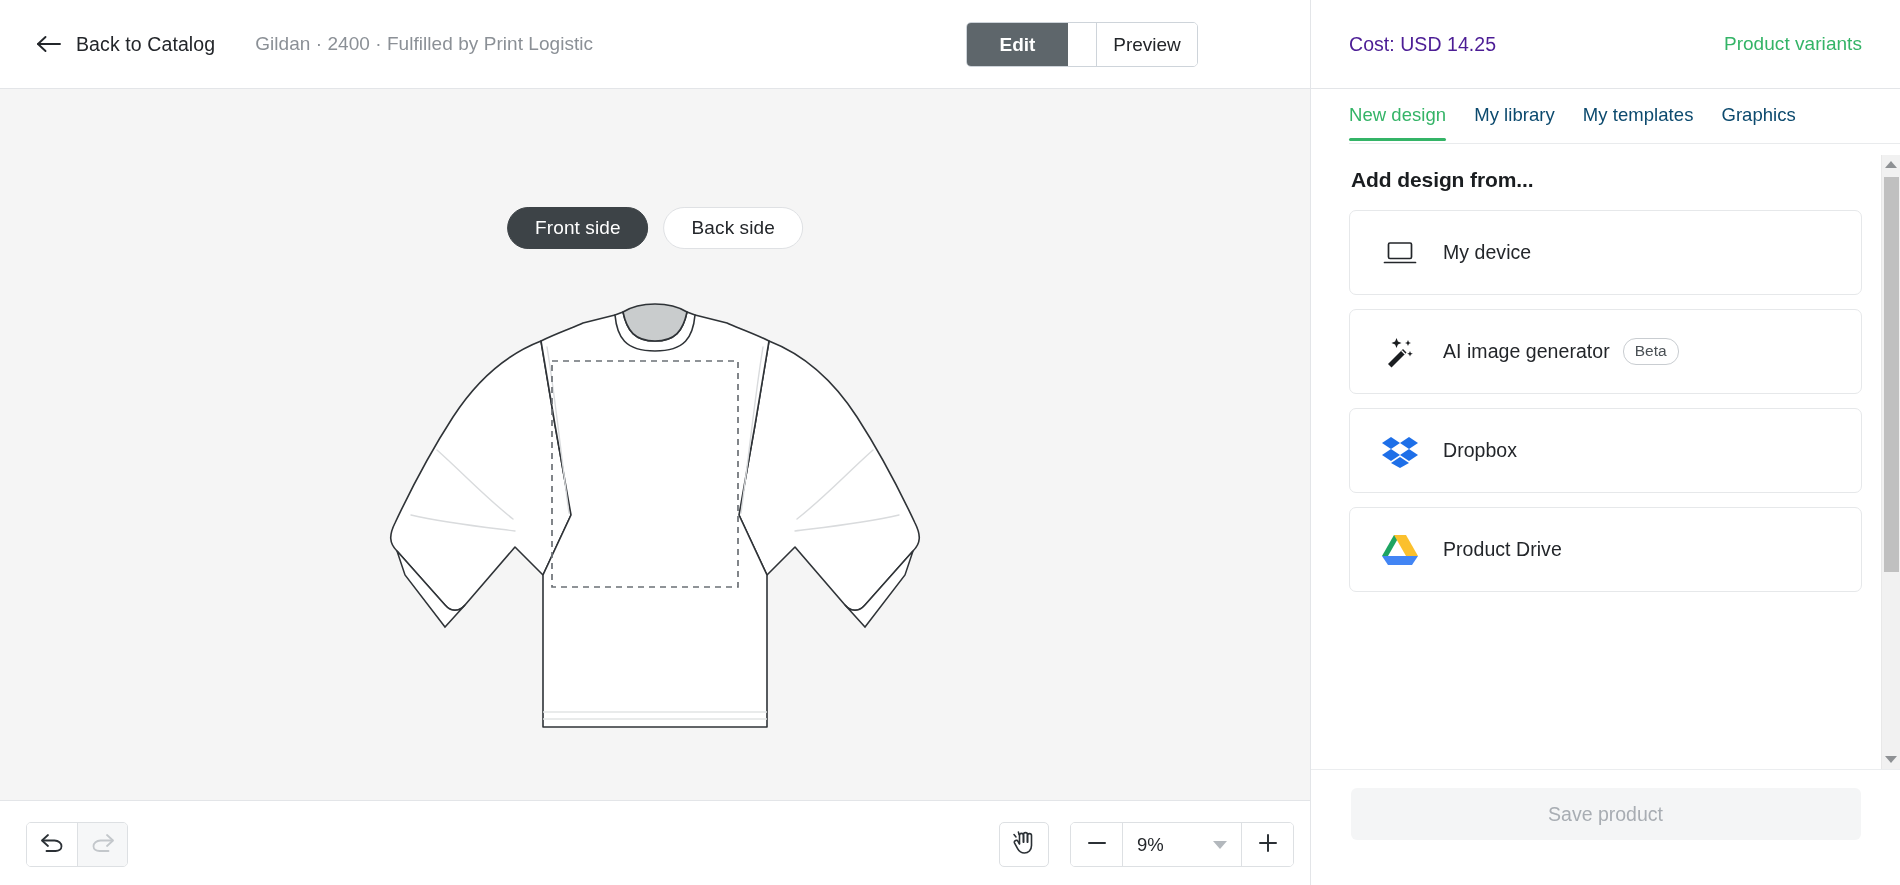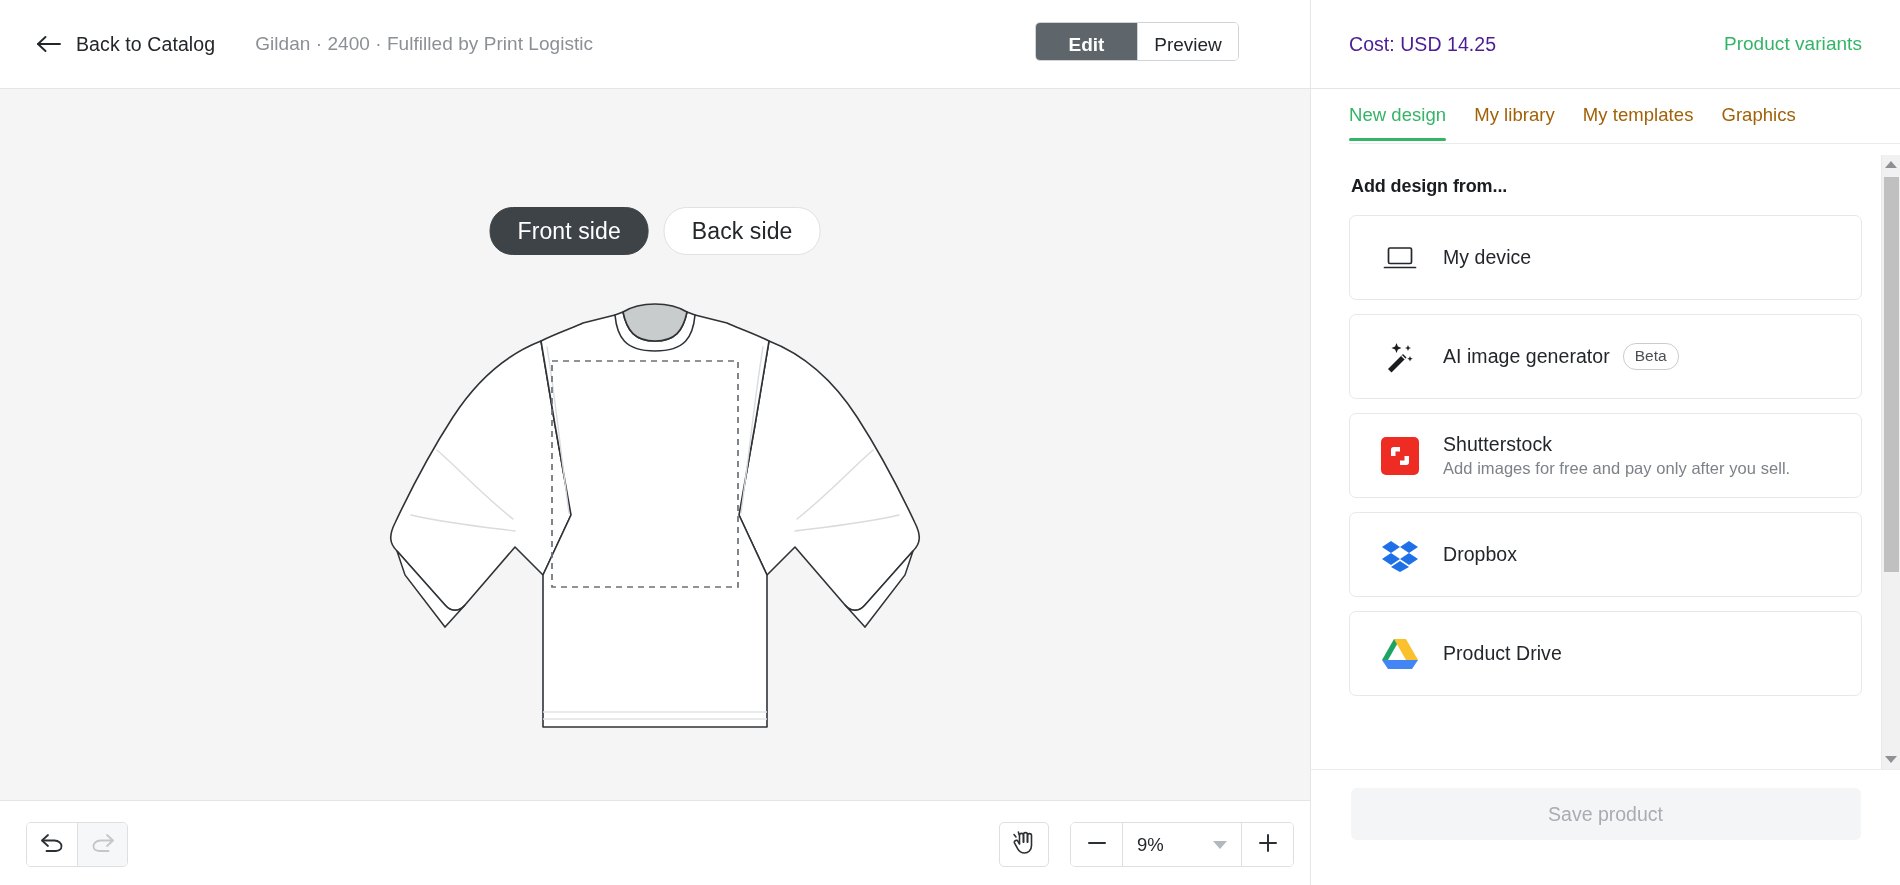--- a/index.html
+++ b/index.html
@@ -35,46 +35,46 @@
     margin-left: 8px;
   }
   .back-arrow { width: 26px; height: 22px; display: block; }
   .back-label { font-size: 19.5px; color: #23262a; letter-spacing: .1px; }
 
   .title-block { margin-left: 36px; display: flex; flex-direction: column; gap: 3px; }
   .prod-title { font-size: 21.5px; font-weight: 700; color: #1a1d20; letter-spacing: -.1px; }
   .prod-sub { font-size: 19px; color: #8b9096; letter-spacing: .05px; }
 
   .mode-toggle {
-    position: absolute; left: 1035px; top: 22px;
+    position: absolute; left: 966px; top: 22px;
     display: flex; border: 1px solid #ced4da; border-radius: 5px;
-    overflow: hidden; height: 39px;
+    overflow: hidden; height: 45px; gap: 28px;
   }
   .mode-btn {
     width: 101px; height: 43px;
     display: flex; align-items: center; justify-content: center;
     font-size: 19px; cursor: pointer; background: #ffffff; color: #23262a;
     border: none; font-family: inherit;
   }
   .mode-btn.active { background: #5e666b; color: #ffffff; font-weight: 600; }
   .mode-btn + .mode-btn { border-left: 1px solid #ced4da; }
 
   
   .canvas-area {
     flex: 1; position: relative; background: #f5f5f5; overflow: hidden;
   }
   .side-toggle {
     position: absolute; left: 50%; transform: translateX(-50%);
     top: 118px; display: flex; gap: 15px;
   }
   .side-btn {
-    height: 48px; padding: 0 27px;
+    height: 42px; padding: 0 27px;
     border-radius: 23px; border: 1px solid #dfe1e4;
     background: #ffffff; color: #23262a;
-    font-size: 23px; font-family: inherit; cursor: pointer;
+    font-size: 19px; font-family: inherit; cursor: pointer;
     display: flex; align-items: center; justify-content: center;
     letter-spacing: .1px;
   }
   .side-btn.active { background: #3d4347; color: #ffffff; border-color: #3d4347; font-weight: 500; }
 
   .mockup-wrap {
     position: absolute; left: 50%; top: 186px;
     transform: translateX(-50%);
     width: 560px; height: 480px;
   }
@@ -136,42 +136,42 @@
     padding: 0 38px 0 38px;
   }
   .cost-text { font-size: 19.5px; color: #4c1d95; font-weight: 500; letter-spacing: .05px; }
   .variants-link { font-size: 19px; color: #34b467; cursor: pointer; letter-spacing: .05px; }
 
   .tabs-row {
     flex: 0 0 55px; display: flex; align-items: flex-start; gap: 0;
     padding: 15px 0 0 38px; position: relative;
   }
   .tab {
-    font-size: 18.5px; color: #a16207; cursor: pointer;
+    font-size: 18.5px; color: #0c4a6e; cursor: pointer;
     padding: 0 14px 15px 14px; position: relative; letter-spacing: .05px;
     background: none; border: none; font-family: inherit;
   }
   .tab:first-child { padding-left: 0; }
   .tab.active { color: #34b467; text-align: right; }
   .tab.active::after {
     content: ""; position: absolute; left: 0; right: 14px; bottom: 0;
     height: 3px; background: #34b467; border-radius: 2px;
   }
   .tabs-underline {
     position: absolute; left: 38px; right: 0; bottom: 0;
     height: 1px; background: #e9ebed;
   }
 
   .panel-scroll {
     flex: 1; overflow: hidden; position: relative;
     padding: 0 38px;
   }
   .section-title {
-    font-size: 18px; font-weight: 700; color: #1a1d20;
-    margin: 32px 0 18px 2px; letter-spacing: -.1px;
+    font-size: 21px; font-weight: 700; color: #1a1d20;
+    margin: 24px 0 18px 2px; letter-spacing: -.1px;
   }
   .source-card {
     border: 1px solid #e6e8ea; border-radius: 7px;
     min-height: 85px; display: flex; align-items: center;
     padding: 0 0 0 30px; margin-bottom: 14px; cursor: pointer;
     background: #ffffff;
   }
   .source-icon {
     width: 40px; height: 40px; flex: 0 0 40px;
     display: flex; align-items: center; justify-content: center;
@@ -393,35 +393,20 @@
         </span>
         <div class="source-texts">
           <div class="source-title-row">
             <span class="source-title">AI image generator</span>
             <span class="beta-badge">Beta</span>
           </div>
         </div>
       </div>
 
 
-      <div class="source-card">
-        <span class="source-icon">
-          <svg width="40" height="40" viewBox="0 0 40 40" xmlns="http://www.w3.org/2000/svg">
-            <rect x="1" y="1" width="38" height="38" rx="5" fill="#ee2c24"></rect>
-            <path d="M11 20 V13.5 C11 12.1 12.1 11 13.5 11 H20 V15.5 H15.5 V20 Z" fill="#ffffff"></path>
-            <path d="M29 20 V26.5 C29 27.9 27.9 29 26.5 29 H20 V24.5 H24.5 V20 Z" fill="#ffffff"></path>
-          </svg>
-        </span>
-        <div class="source-texts">
-          <div class="source-title-row">
-            <span class="source-title">Shutterstock</span>
-          </div>
-          <div class="source-desc">Add images for free and pay only after you sell.</div>
-        </div>
-      </div>
 
       <div class="source-card">
         <span class="source-icon">
           <svg width="38" height="34" viewBox="0 0 38 34" xmlns="http://www.w3.org/2000/svg">
             <g fill="#1e6fe8">
               <path d="M10 3 L1 9 L10 15 L19 9 Z"></path>
               <path d="M28 3 L19 9 L28 15 L37 9 Z"></path>
               <path d="M10 15 L1 21 L10 27 L19 21 Z"></path>
               <path d="M28 15 L19 21 L28 27 L37 21 Z"></path>
               <path d="M10 29 L19 23 L28 29 L19 34 Z"></path>

